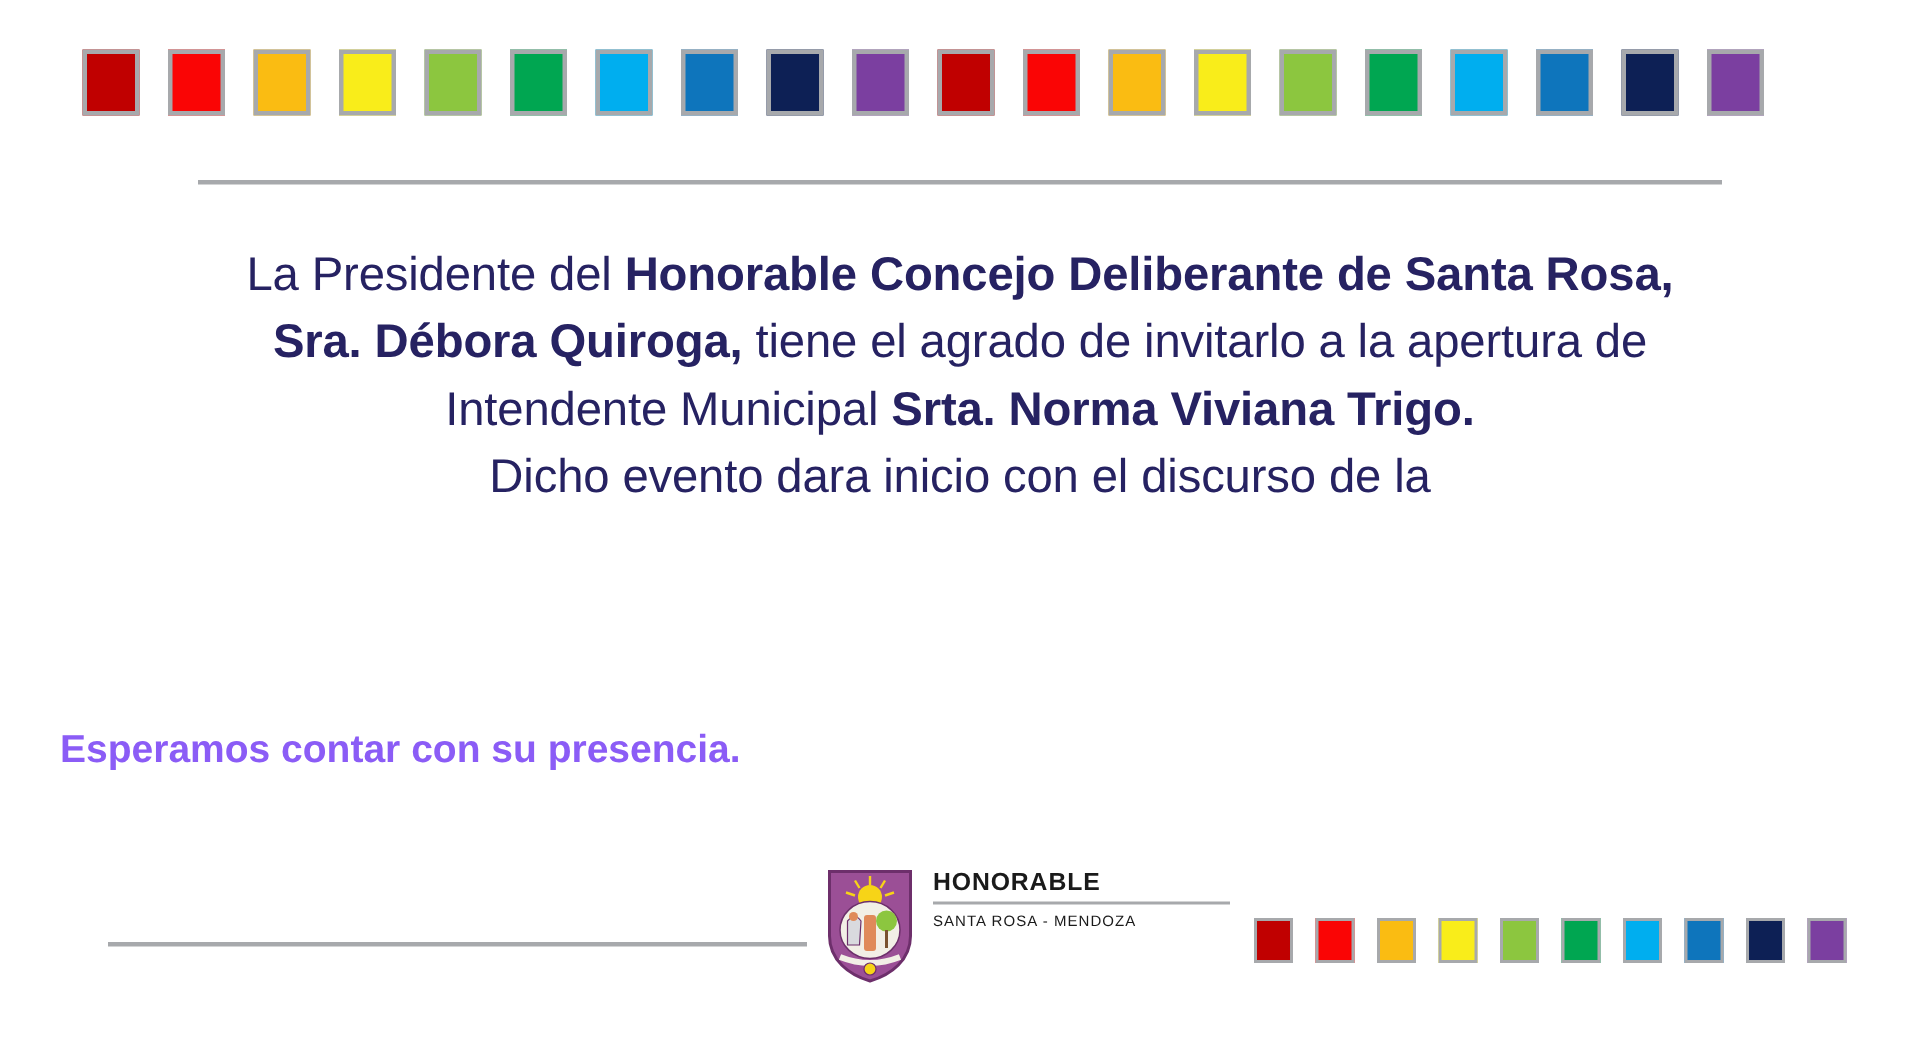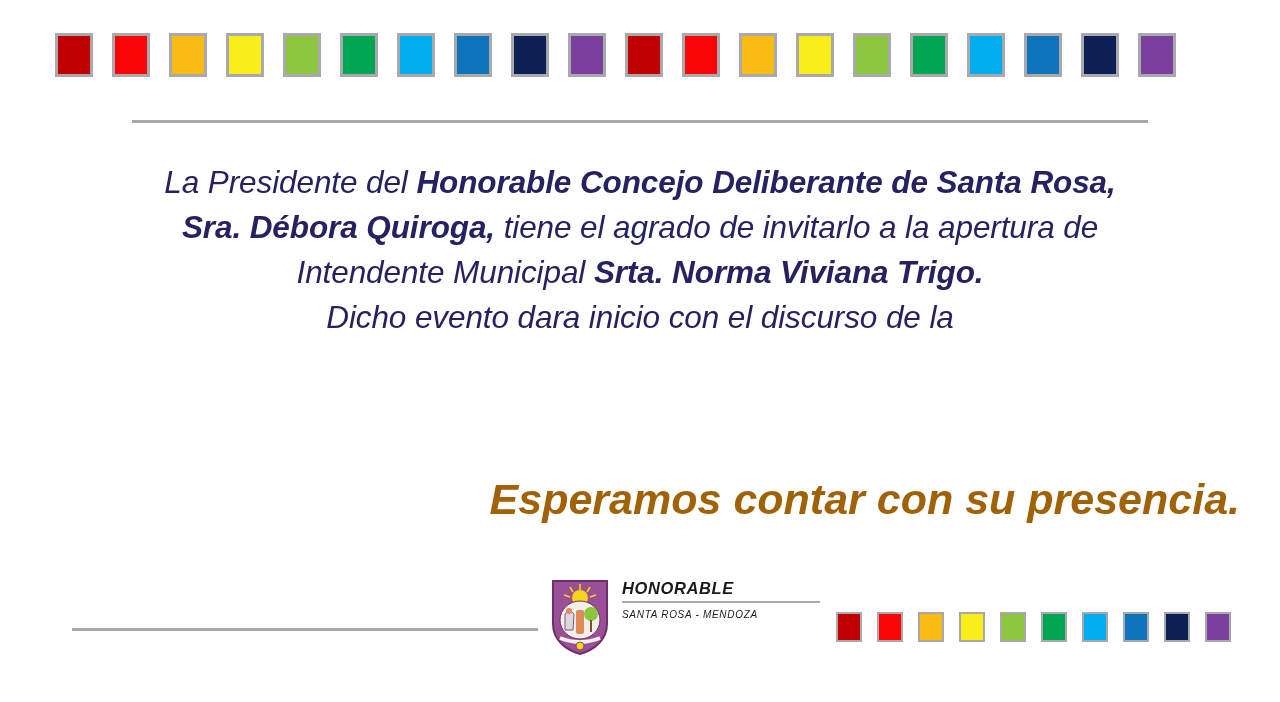--- a/index.html
+++ b/index.html
@@ -9,21 +9,20 @@
   }
   body {
     font-family: "Liberation Sans", sans-serif;
   }
   .page {
     position: relative;
     width: 1280px;
     height: 702px;
     background: #ffffff;
     overflow: hidden;
-    font-style: italic;
   }
 
   
   .top-strip {
     position: absolute;
     left: 55px;
     top: 33px;
     width: 1180px;
     height: 44px;
     display: flex;
@@ -68,23 +67,23 @@
     letter-spacing: -0.1px;
   }
   .body-text b {
     font-weight: 700;
   }
   .closing {
     position: absolute;
     left: 40px;
     top: 478px;
     width: 1200px;
-    text-align: right;
-    color: #a16207;
-    font-size: 43px;
+    text-align: left;
+    color: #8b5cf6;
+    font-size: 26px;
     line-height: 42px;
     font-weight: 700;
   }
 
   
   .footer {
     position: absolute;
     left: 550px;
     top: 578px;
     display: flex;

